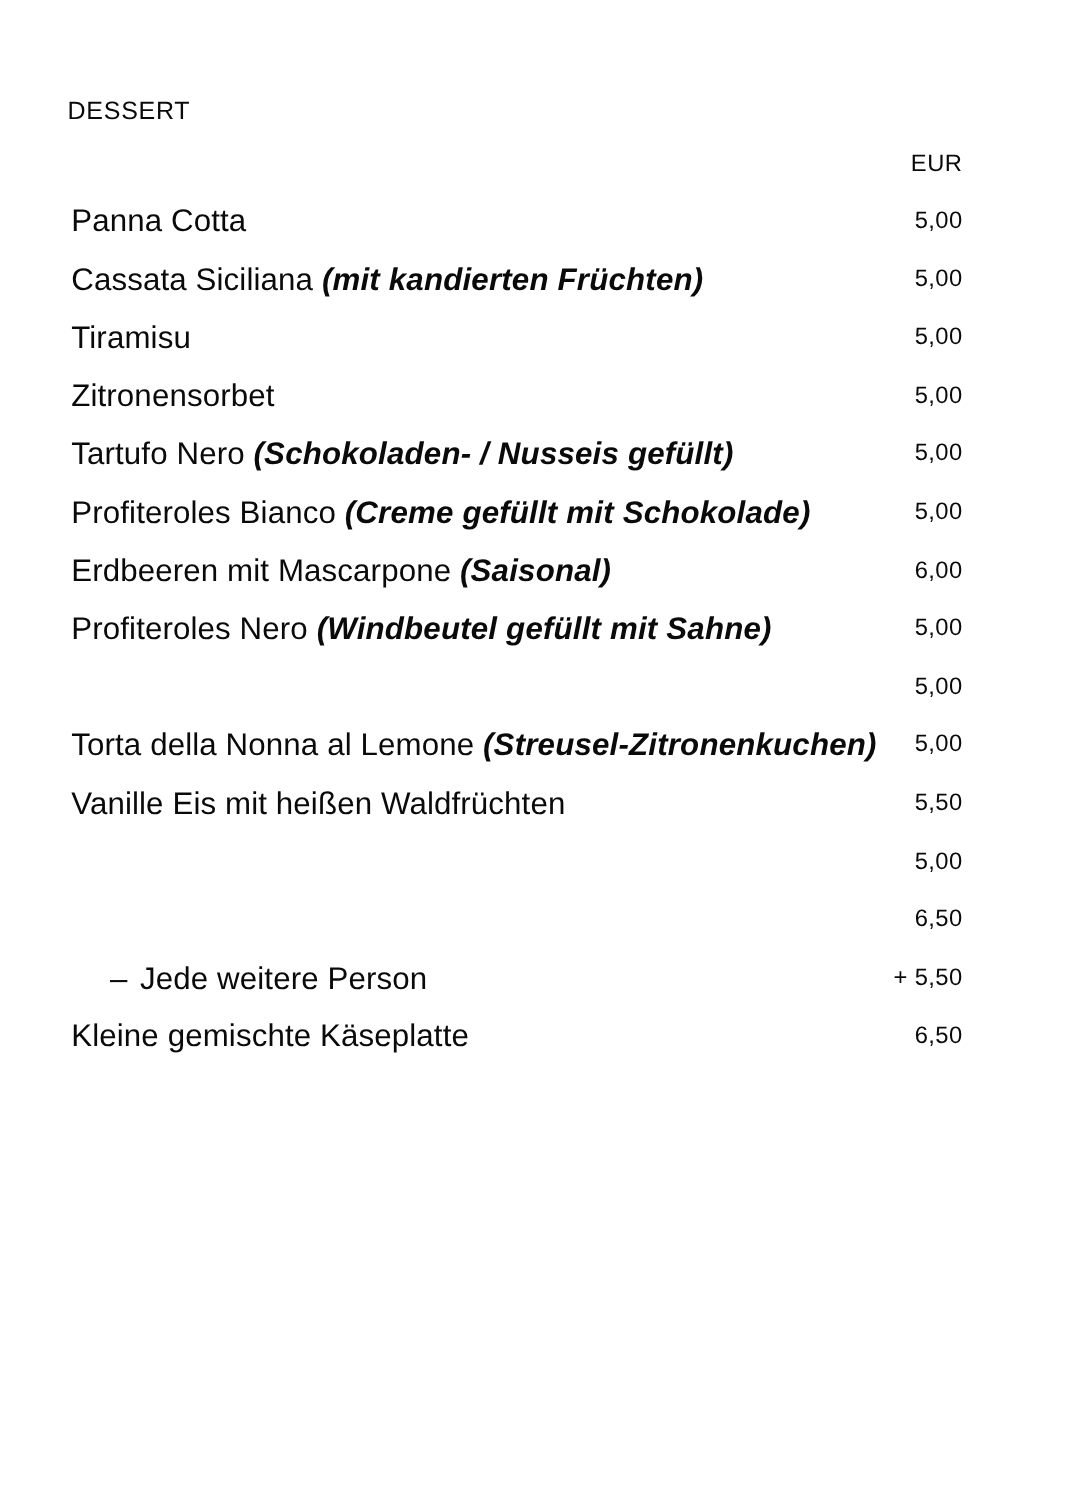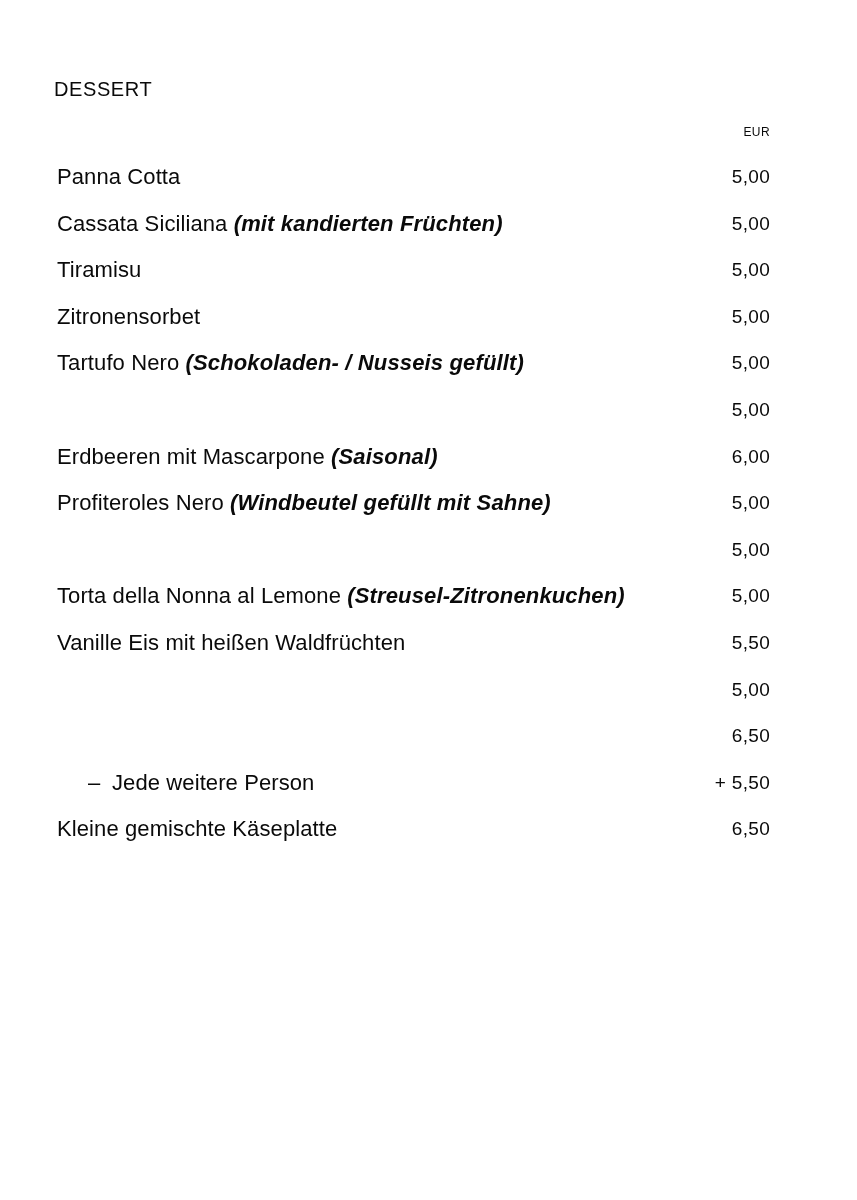--- a/index.html
+++ b/index.html
@@ -42,21 +42,21 @@
     position: absolute;
     left: 0;
     top: 120px;
     width: 857px;
     height: 24px;
   }
   .currency-header .cur-label {
     position: absolute;
     right: 87px;
     top: 0;
-    font-size: 12px;
+    font-size: 19px;
     line-height: 24px;
     letter-spacing: 0.4px;
     white-space: nowrap;
   }
 
   
   .menu-list {
     position: absolute;
     left: 0;
     top: 164px;
@@ -64,21 +64,21 @@
   }
   .menu-row {
     position: relative;
     height: 46.6px;
     width: 857px;
   }
   .row-name {
     position: absolute;
     left: 57px;
     top: 0;
-    font-size: 22px;
+    font-size: 25px;
     line-height: 26px;
     letter-spacing: 0.1px;
     white-space: nowrap;
   }
   .menu-row.sub .row-name {
     left: 88px;
   }
   .row-name .desc {
     font-style: italic;
     font-weight: 600;
@@ -126,20 +126,21 @@
       </div>
       <div class="menu-row">
         <div class="row-name"><span class="label">Zitronensorbet</span></div>
         <div class="row-price">5,00</div>
       </div>
       <div class="menu-row">
         <div class="row-name"><span class="label">Tartufo Nero</span> <span class="desc">(Schokoladen- / Nusseis gefüllt)</span></div>
         <div class="row-price">5,00</div>
       </div>
       <div class="menu-row">
+        <div class="row-name"><span class="label">Profiteroles Bianco</span> <span class="desc">(Creme gefüllt mit Schokolade)</span></div>
         <div class="row-price">5,00</div>
       </div>
       <div class="menu-row">
         <div class="row-name"><span class="label">Erdbeeren mit Mascarpone</span> <span class="desc">(Saisonal)</span></div>
         <div class="row-price">6,00</div>
       </div>
       <div class="menu-row">
         <div class="row-name"><span class="label">Profiteroles Nero</span> <span class="desc">(Windbeutel gefüllt mit Sahne)</span></div>
         <div class="row-price">5,00</div>
       </div>

